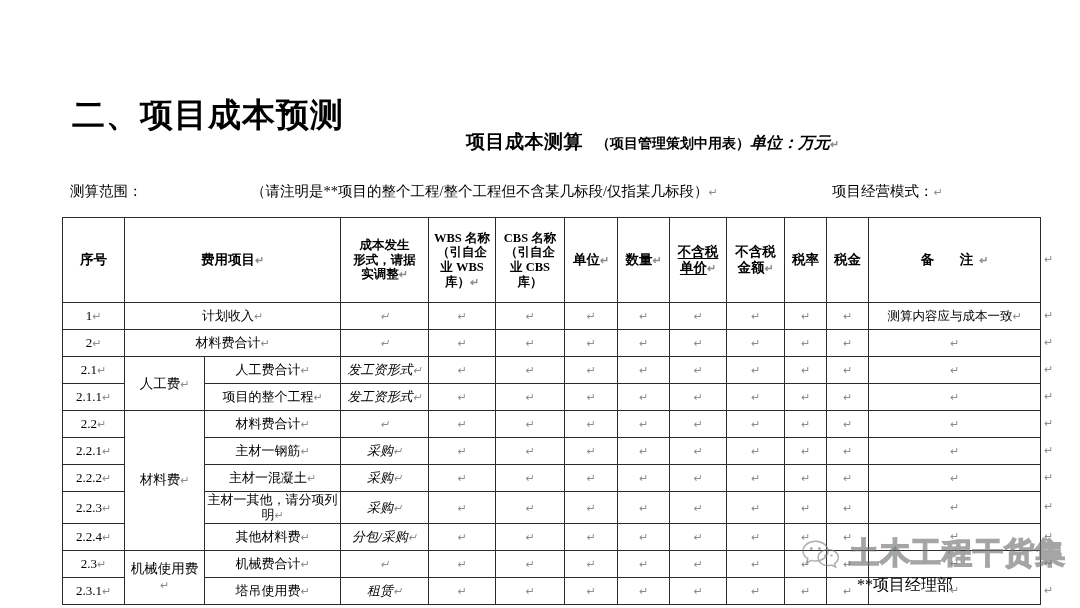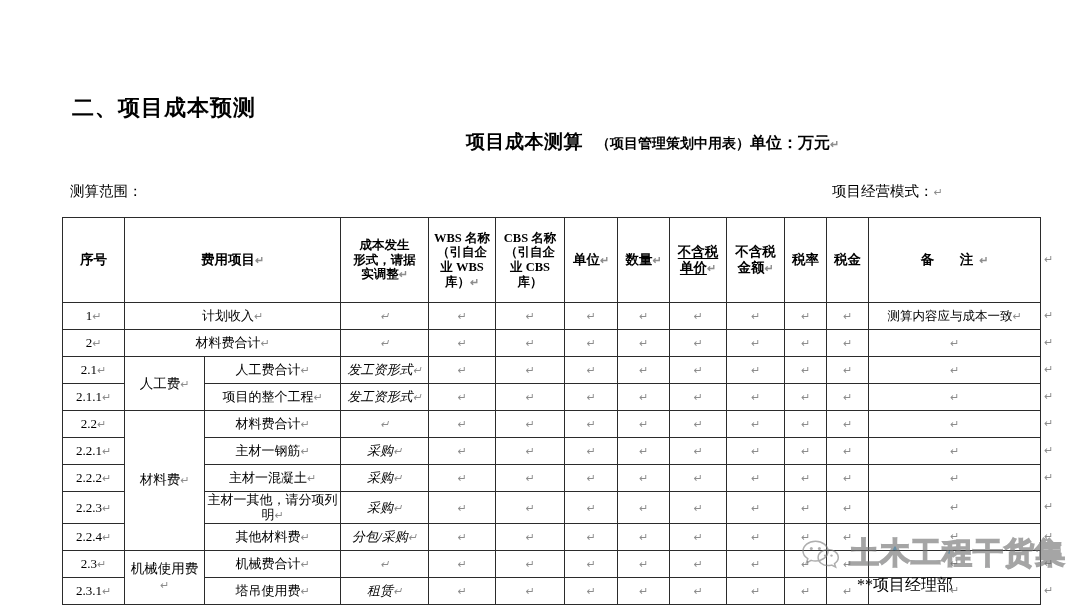--- a/index.html
+++ b/index.html
@@ -20,21 +20,21 @@
   .page {
     position: absolute;
     inset: 0;
   }
 
   
   .doc-heading {
     position: absolute;
     left: 72px;
     top: 93px;
-    font-size: 22px;
+    font-size: 33px;
     font-weight: bold;
     letter-spacing: 1px;
     white-space: nowrap;
     font-family: "Liberation Serif", "DejaVu Serif", serif;
   }
 
   
   .sub-title {
     position: absolute;
     left: 466px;
@@ -49,20 +49,21 @@
     letter-spacing: 0.5px;
   }
   .sub-title .paren {
     font-size: 14px;
     font-weight: bold;
     margin-left: 13px;
   }
   .sub-title .unit {
     font-size: 16px;
     font-weight: bold;
+    font-style: italic;
   }
   .pilcrow {
     font-size: 11px;
     color: #8d8d8d;
     vertical-align: baseline;
     font-family: "Liberation Sans", sans-serif;
   }
 
   
   .scope-line {
@@ -209,20 +210,21 @@
 <div class="page">
 
   <div class="doc-heading">二、项目成本预测</div>
 
   <div class="sub-title">
     <span class="main">项目成本测算</span><span class="paren">（项目管理策划中用表）</span><span class="unit">单位：万元</span><span class="pilcrow">↵</span>
   </div>
 
   <div class="scope-line">
     <span class="lbl">测算范围：</span>
+    <span class="note"><span>（请注明是**项目的整个工程/整个工程但不含某几标段/仅指某几标段）</span><span class="pilcrow">↵</span></span>
     <span class="mode"><span>项目经营模式：</span><span class="pilcrow">↵</span></span>
   </div>
 
   <div class="tbl-wrap">
     <table class="cost">
       <colgroup>
         <col style="width:62px">
         <col style="width:80px">
         <col style="width:136px">
         <col style="width:88px">

